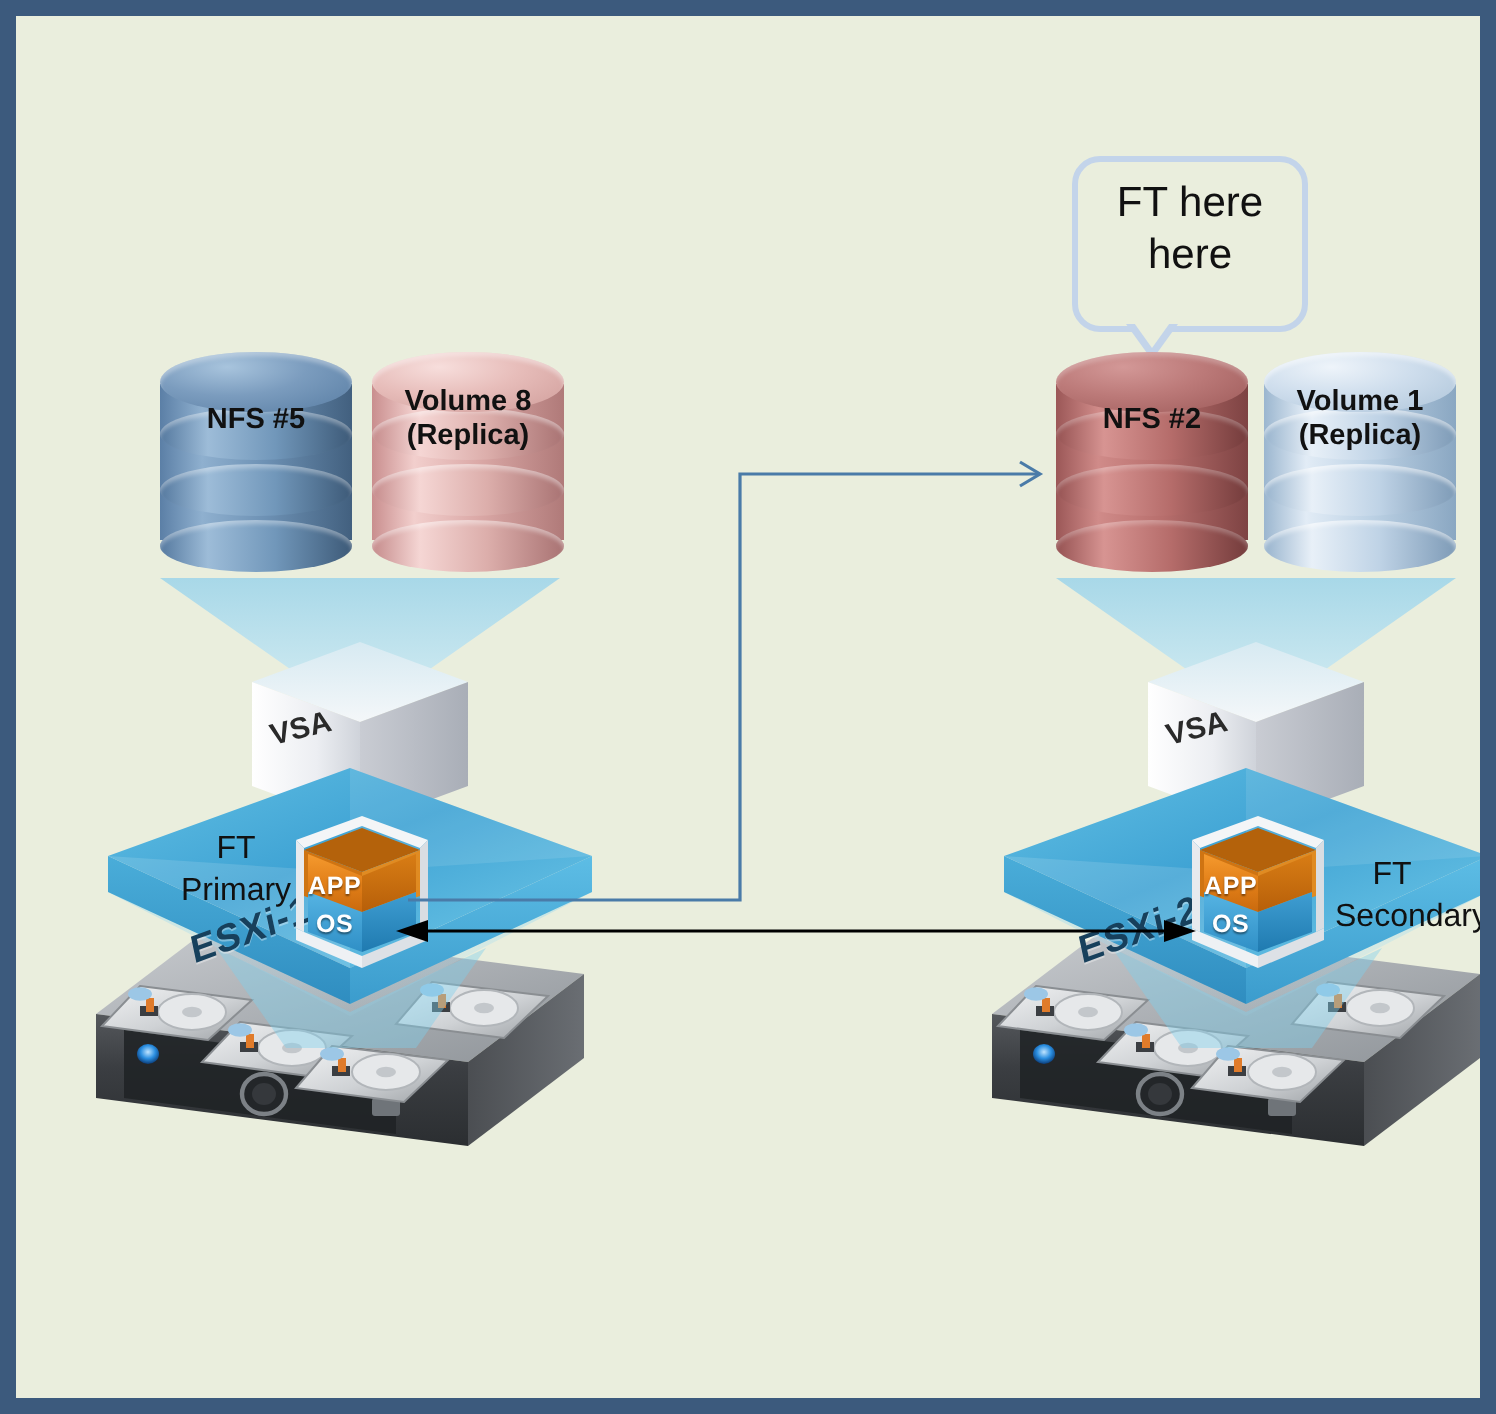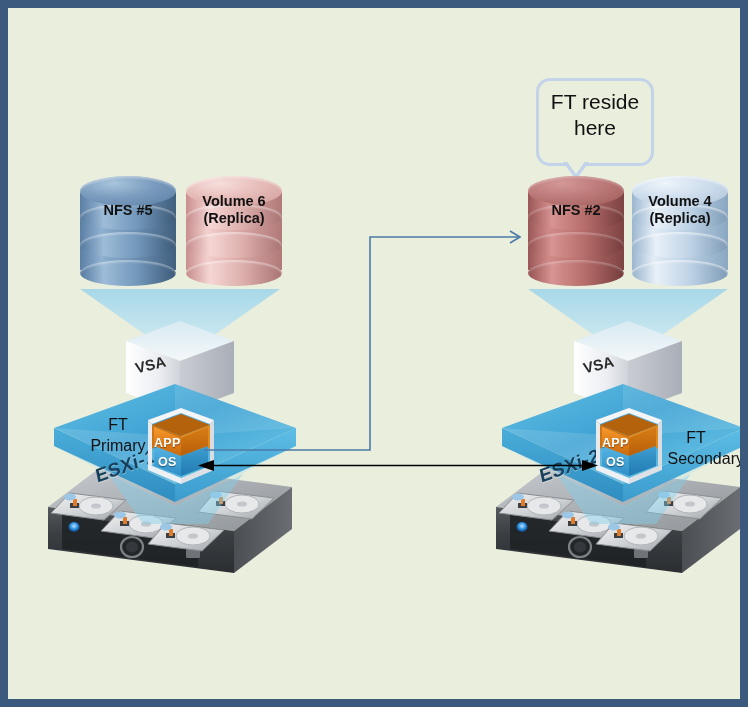--- a/index.html
+++ b/index.html
@@ -108,61 +108,61 @@
     text-shadow:0 1px 1px rgba(0,0,0,.45);
     letter-spacing:.3px;
   }
 </style>
 </head>
 <body>
 
 <div id="canvas">
 
   <div class="callout" style="left:528px;top:70px;width:118px;height:88px;">
-    <div>FT reside</div>
+    <div>FT here</div>
     <div>here</div>
     <div class="tail"></div>
     <div class="tail-in"></div>
   </div>
 
   <div class="cyl cy-blue" style="left:72px;top:168px;width:96px;height:110px;">
     <div class="body"></div>
     <div class="ring" style="top:84px;"></div>
     <div class="ring" style="top:56px;"></div>
     <div class="ring" style="top:28px;"></div>
     <div class="ring top" style="top:0px;height:30px;"></div>
     <div class="lbl" style="top:26px;">NFS #5</div>
   </div>
 
   <div class="cyl cy-pink" style="left:178px;top:168px;width:96px;height:110px;">
     <div class="body"></div>
     <div class="ring" style="top:84px;"></div>
     <div class="ring" style="top:56px;"></div>
     <div class="ring" style="top:28px;"></div>
     <div class="ring top" style="top:0px;height:30px;"></div>
-    <div class="lbl" style="top:17px;">Volume 6</div>
+    <div class="lbl" style="top:17px;">Volume 8</div>
     <div class="lbl" style="top:34px;">(Replica)</div>
   </div>
 
   <div class="cyl cy-red" style="left:520px;top:168px;width:96px;height:110px;text-decoration:underline;">
     <div class="body"></div>
     <div class="ring" style="top:84px;"></div>
     <div class="ring" style="top:56px;"></div>
     <div class="ring" style="top:28px;"></div>
     <div class="ring top" style="top:0px;height:30px;"></div>
     <div class="lbl" style="top:26px;">NFS #2</div>
   </div>
 
   <div class="cyl cy-lblue" style="left:624px;top:168px;width:96px;height:110px;">
     <div class="body"></div>
     <div class="ring" style="top:84px;"></div>
     <div class="ring" style="top:56px;"></div>
     <div class="ring" style="top:28px;"></div>
     <div class="ring top" style="top:0px;height:30px;"></div>
-    <div class="lbl" style="top:17px;">Volume 4</div>
+    <div class="lbl" style="top:17px;">Volume 1</div>
     <div class="lbl" style="top:34px;">(Replica)</div>
   </div>
 
   <svg class="funnel" style="left:72px;top:281px;" width="200" height="70" viewBox="0 0 200 70">
     <defs>
       <linearGradient id="fg1" x1="0" y1="0" x2="0" y2="1">
         <stop offset="0%" stop-color="#a8d8e8"></stop>
         <stop offset="100%" stop-color="#d8eef3"></stop>
       </linearGradient>
     </defs>

